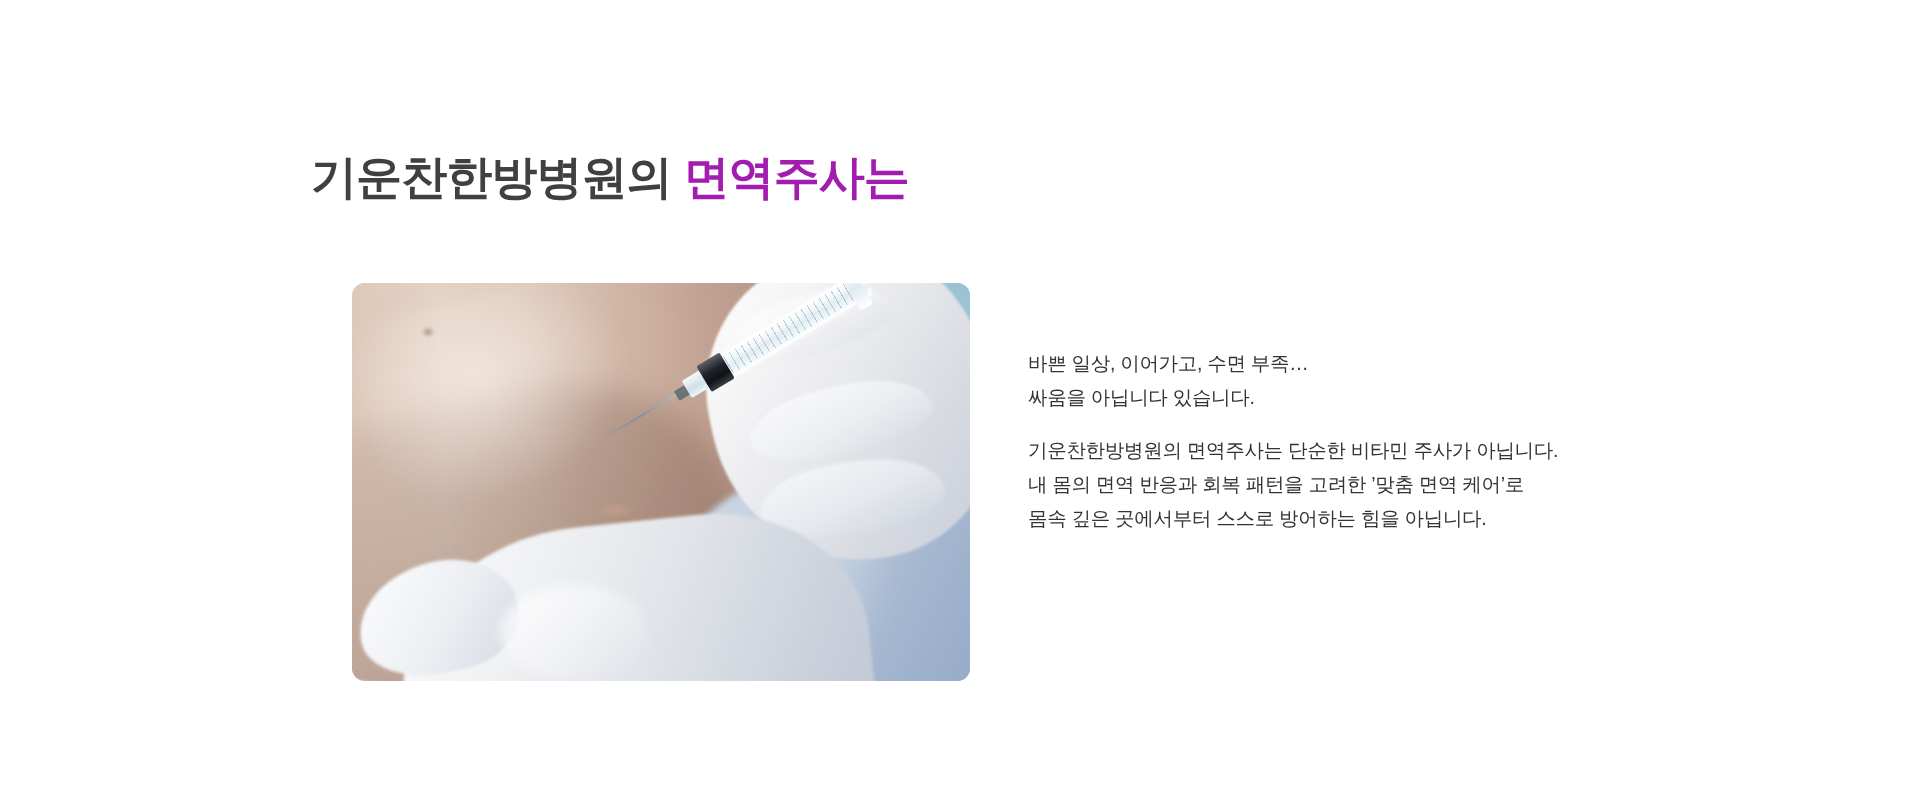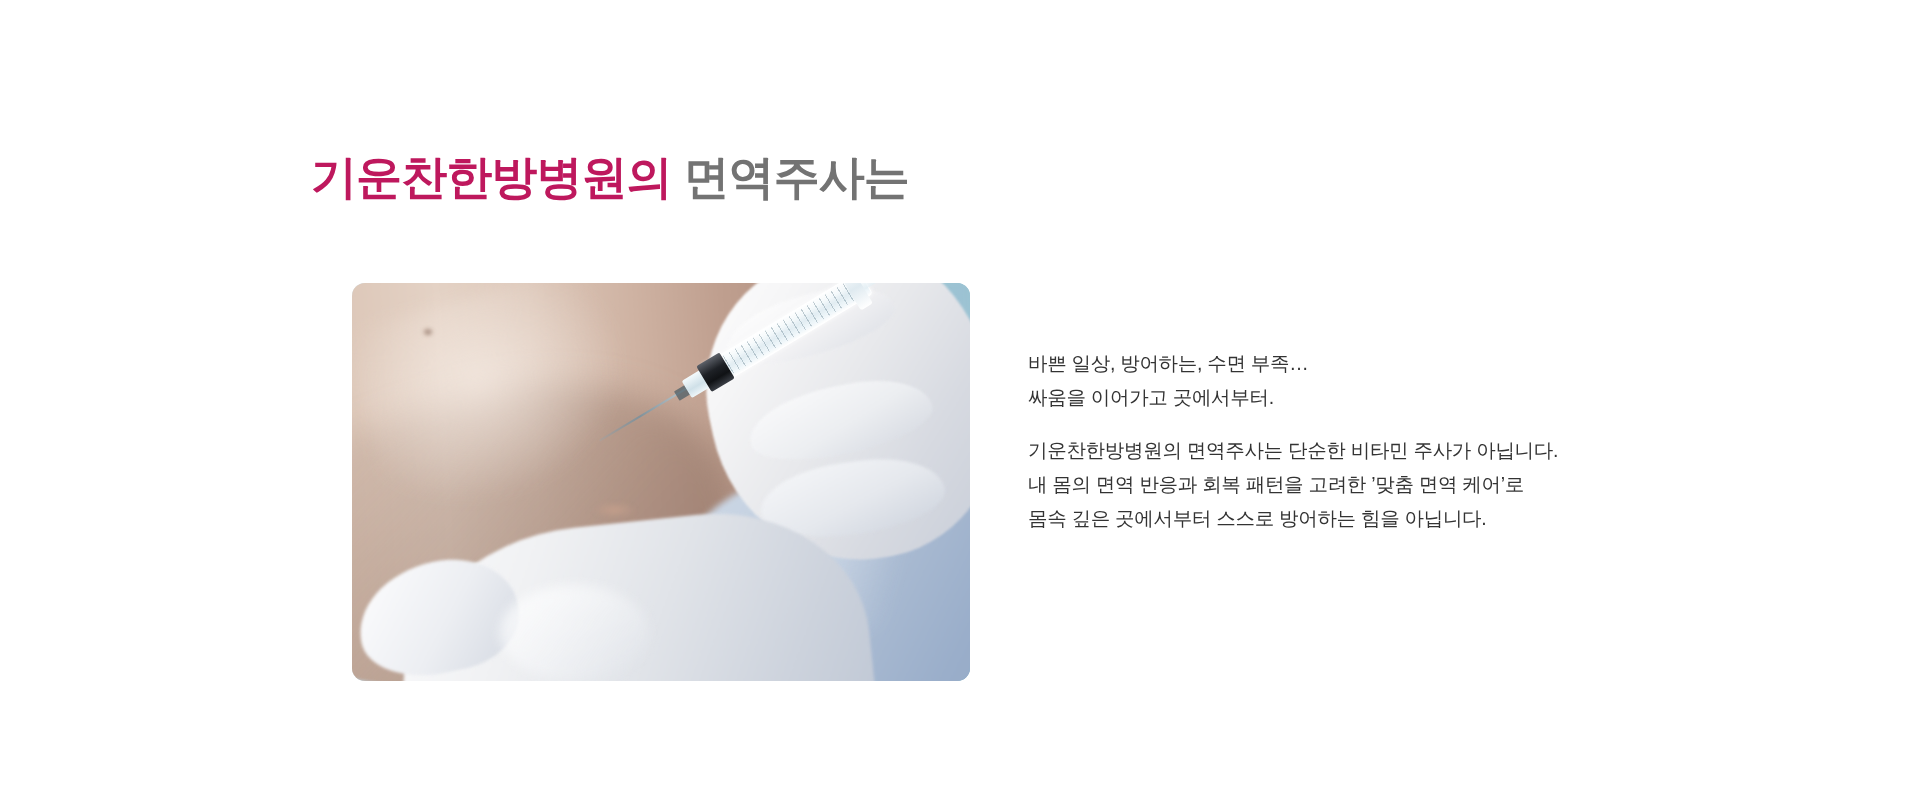--- a/index.html
+++ b/index.html
@@ -29,24 +29,24 @@
     left: 311px;
     top: 118px;
     font-size: 46px;
     font-weight: 700;
     letter-spacing: -0.02em;
     line-height: 1.25;
     white-space: nowrap;
     color: #101010;
   }
   .section-heading .accent {
-    color: #737373;
+    color: #a21caf;
   }
   .section-heading .lead {
-    color: #be185d;
+    color: #404040;
   }
 
   
   .photo-frame {
     position: absolute;
     left: 312px;
     top: 267px;
     width: 618px;
     height: 398px;
     border-radius: 13px;
@@ -445,22 +445,22 @@
       <div class="thumb"></div>
       <div class="knuckle"></div>
 
       <div class="photo-soft"></div>
     </div>
   </figure>
 
   <div class="copy-block">
 
     <p class="copy-paragraph">
-      <span class="copy-line">바쁜 일상, 방어하는, 수면 부족…</span>
-      <span class="copy-line">싸움을 이어가고 곳에서부터.</span>
+      <span class="copy-line">바쁜 일상, 이어가고, 수면 부족…</span>
+      <span class="copy-line">싸움을 아닙니다 있습니다.</span>
     </p>
 
     <p class="copy-paragraph">
       <span class="copy-line">기운찬한방병원의 면역주사는 단순한 비타민 주사가 아닙니다.</span>
       <span class="copy-line">내 몸의 면역 반응과 회복 패턴을 고려한 ’맞춤 면역 케어’로</span>
       <span class="copy-line">몸속 깊은 곳에서부터 스스로 방어하는 힘을 아닙니다.</span>
     </p>
 
   </div>
 

